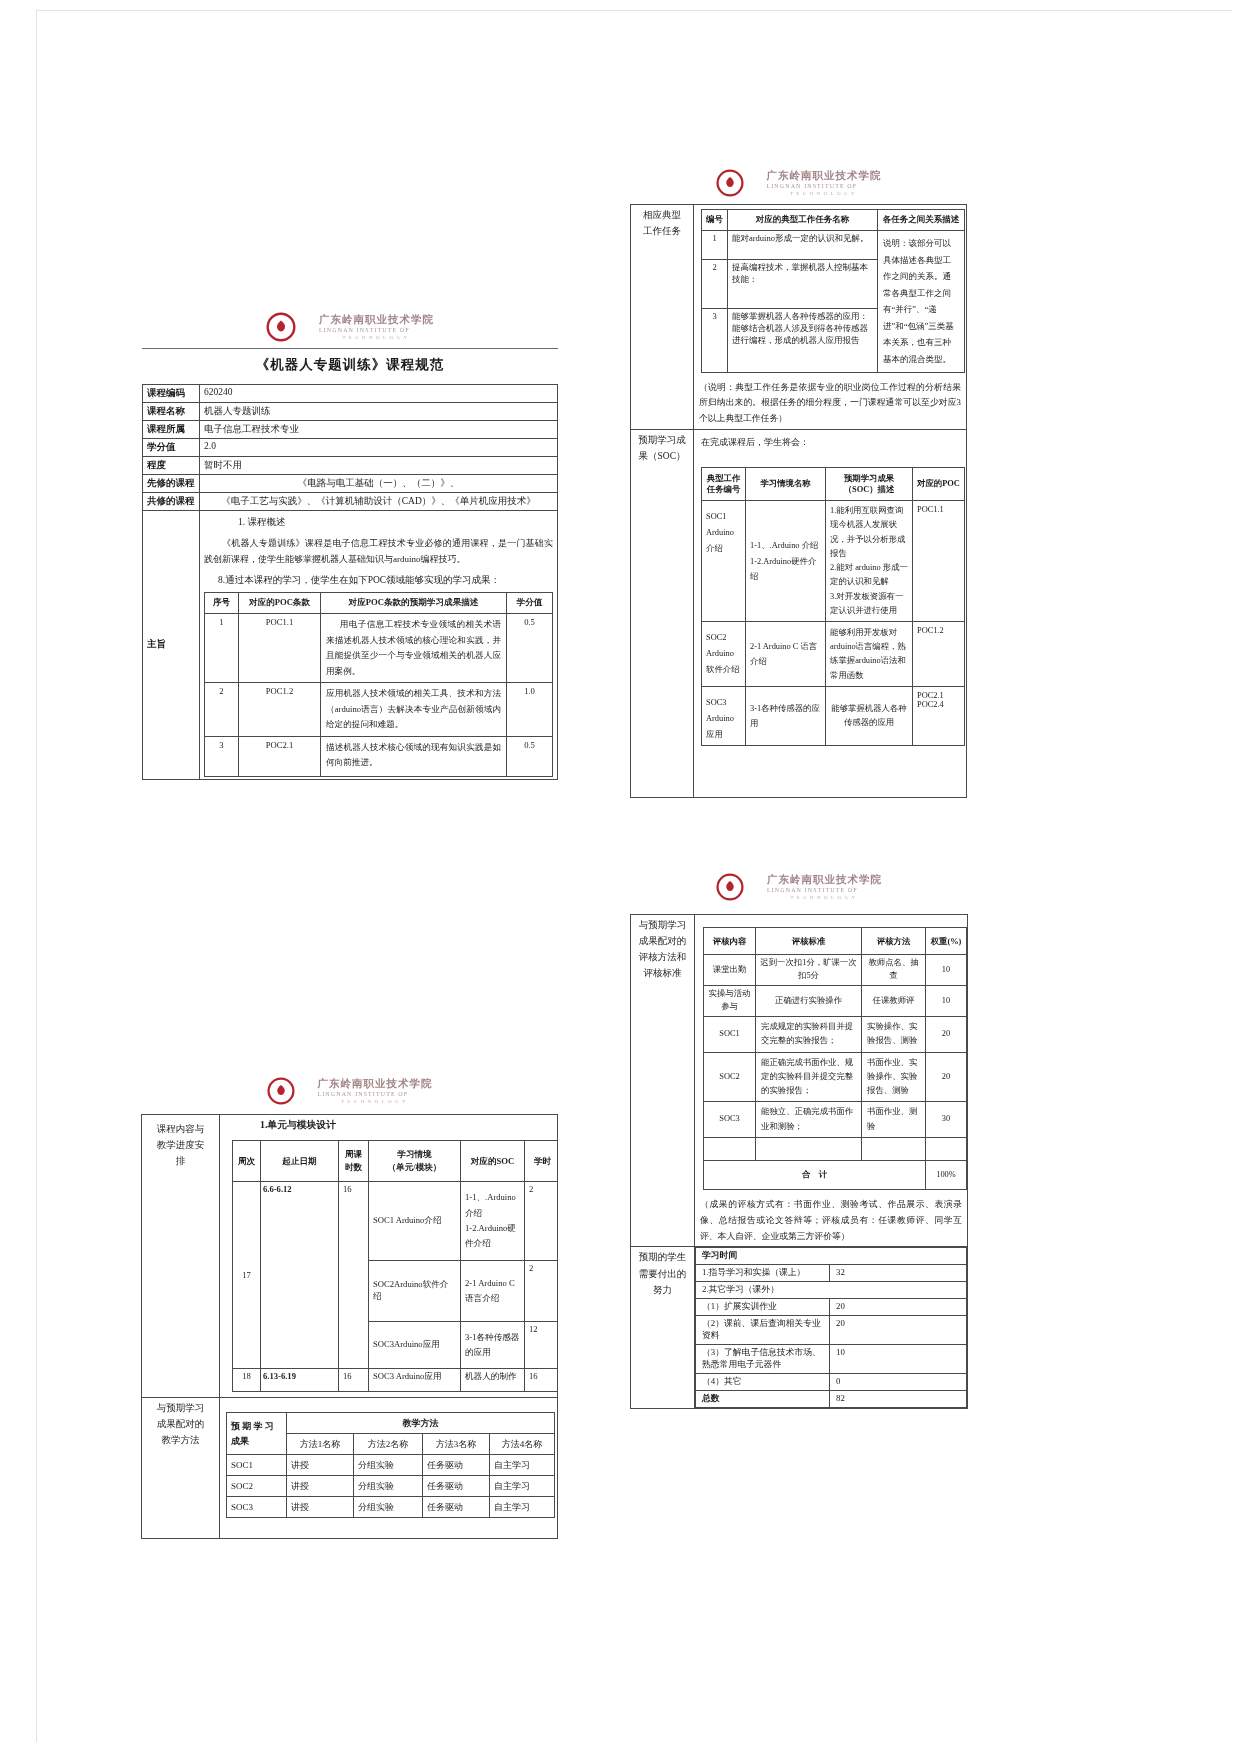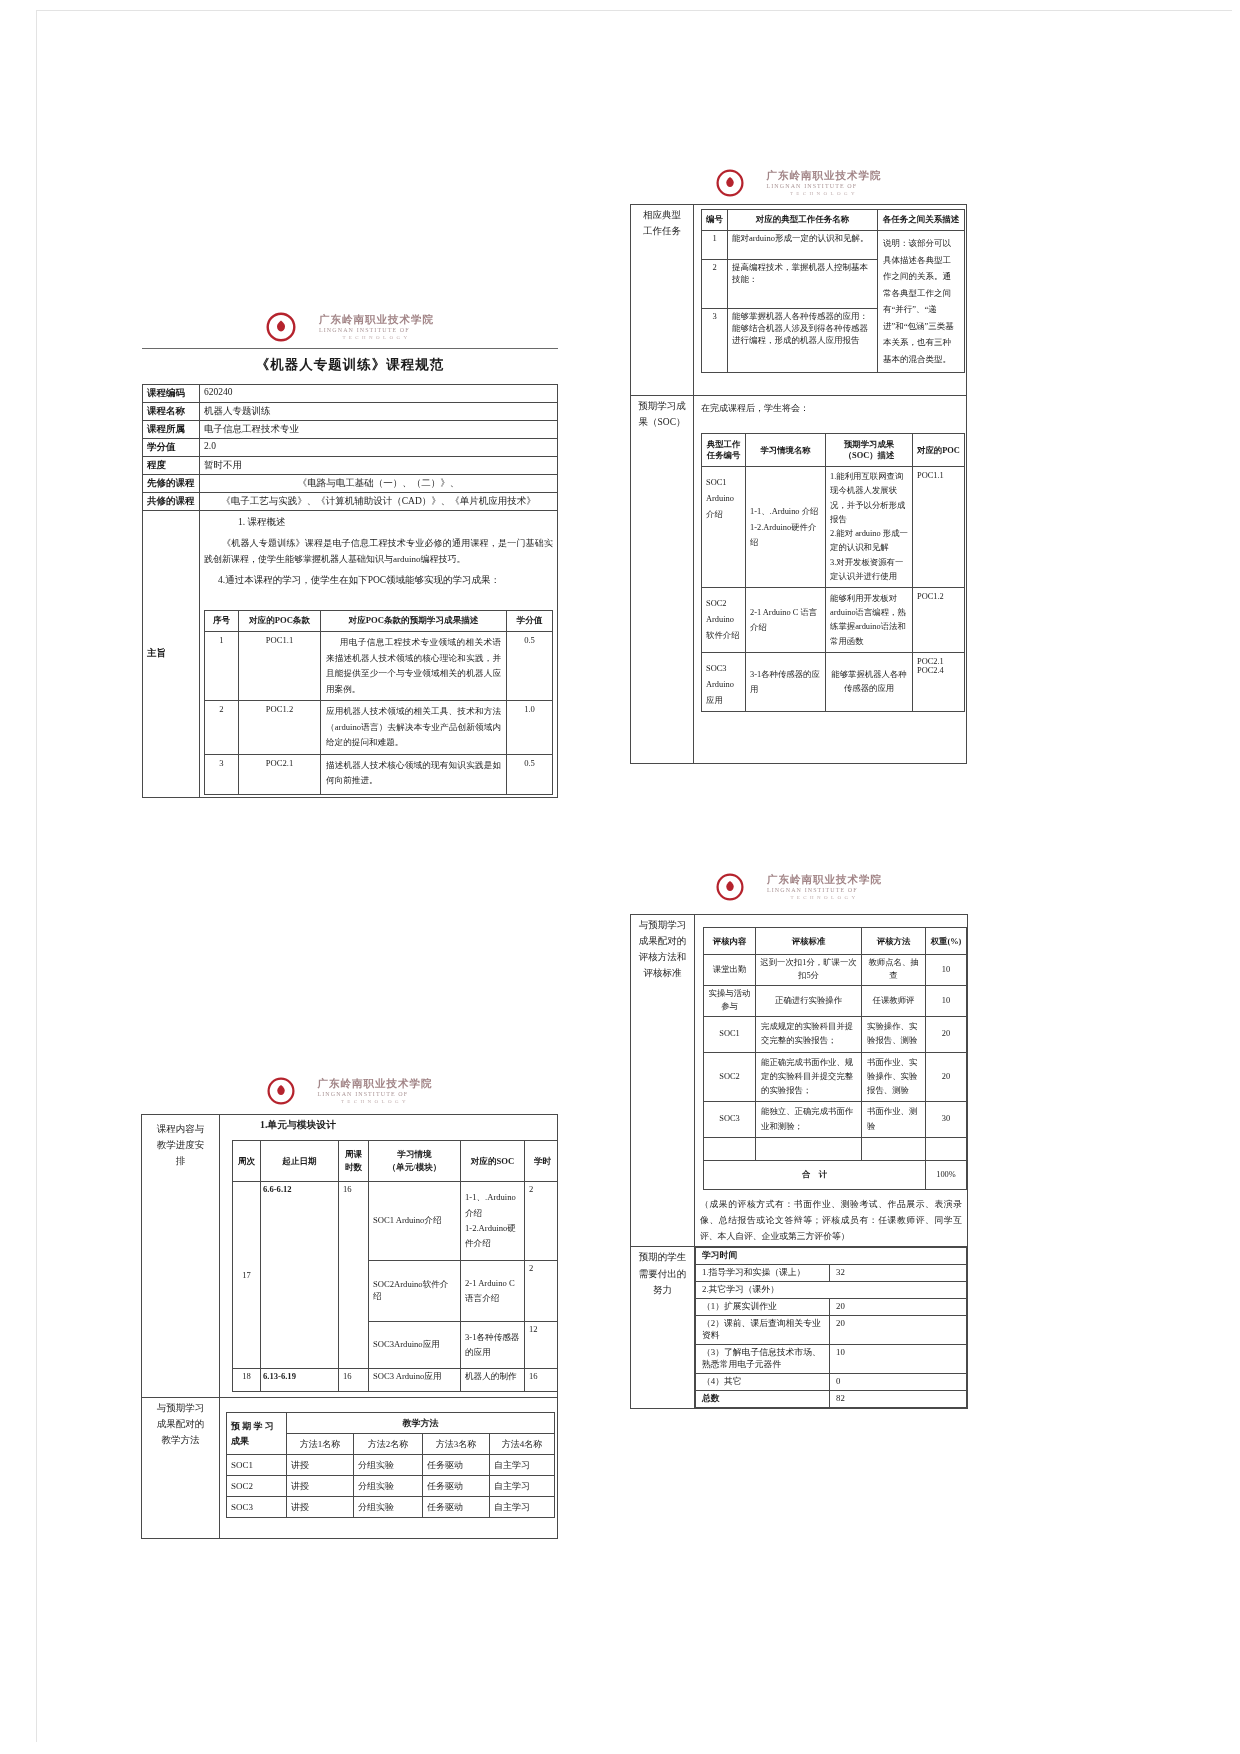--- a/index.html
+++ b/index.html
@@ -36,21 +36,21 @@
   
   .info { margin-top:10px; font-size:9.5px; }
   .info .lbl { text-align:left; vertical-align:middle; font-weight:bold; white-space:pre-line; }
   .info tr { height:18px; }
   .vleft { padding-left:7px; }
   .vctr { text-align:center; }
   .zhi { padding:4px 8px 6px; }
   .ov1 { margin:3px 0 0 34px; font-size:9.5px; }
   .ovp { margin:6px 0 0; text-indent:2em; line-height:1.8; text-align:justify; font-size:9px; }
   .ov2 { margin:7px 0 4px 14px; font-size:9.5px; }
-  .poc { margin-top:23px; font-size:8.6px;border-radius:6px; }
+  .poc { margin-top:5px; font-size:8.6px;border-radius:6px; }
   .poc .hd td { text-align:center; font-weight:bold; vertical-align:middle; height:16px; }
   .poc .d { line-height:1.8; text-align:justify; padding:3px 5px; }
   .poc .ind { text-indent:1.6em; }
   .poc .n,.poc .p,.poc .c { text-align:center; padding-top:3px; }
 
   
   .outer { font-size:9px; }
   .lblc { text-align:center; vertical-align:middle; font-weight:normal; font-size:9.5px;
           line-height:1.7; white-space:pre-line; }
   .cellc { padding:4px 5px; vertical-align:top; }
@@ -152,21 +152,21 @@
           </tr>
       <tr>
             <td class="lbl">共修的课程</td>
             <td class="vctr">《电子工艺与实践》、《计算机辅助设计（CAD）》、《单片机应用技术》</td>
           </tr>
       <tr>
         <td class="lbl">主旨</td>
         <td class="zhi" style="height:240px">
           <p class="ov1">1.  课程概述</p>
           <p class="ovp">《机器人专题训练》课程是电子信息工程技术专业必修的通用课程，是一门基础实践创新课程，使学生能够掌握机器人基础知识与arduino编程技巧。</p>
-          <p class="ov2">4.通过本课程的学习，使学生在如下POC领域能够实现的学习成果：</p>
+          <p class="ov2">8.通过本课程的学习，使学生在如下POC领域能够实现的学习成果：</p>
           <table class="t poc">
             <colgroup>
                   <col style="width:34px">
                   <col style="width:82px">
                   <col>
                   <col style="width:46px">
                 </colgroup>
             <tbody>
             <tr class="hd">
               <td>序号</td>
@@ -244,20 +244,21 @@
               <td class="num" style="height:30px">2</td>
               <td>提高编程技术，掌握机器人控制基本技能：</td>
             </tr>
             <tr>
               <td class="num" style="height:40px">3</td>
               <td class="pre">能够掌握机器人各种传感器的应用：
 能够结合机器人涉及到得各种传感器进行编程，形成的机器人应用报告</td>
             </tr>
             </tbody>
           </table>
+          <p class="note">（说明：典型工作任务是依据专业的职业岗位工作过程的分析结果所归纳出来的。根据任务的细分程度，一门课程通常可以至少对应3个以上典型工作任务）</p>
         </td>
       </tr>
       <tr>
         <td class="lblc">预期学习成
 果（SOC）</td>
         <td class="cellc" style="height:363px">
           <p class="intro">在完成课程后，学生将会：</p>
           <table class="t soc">
             <colgroup>
                   <col style="width:44px">

